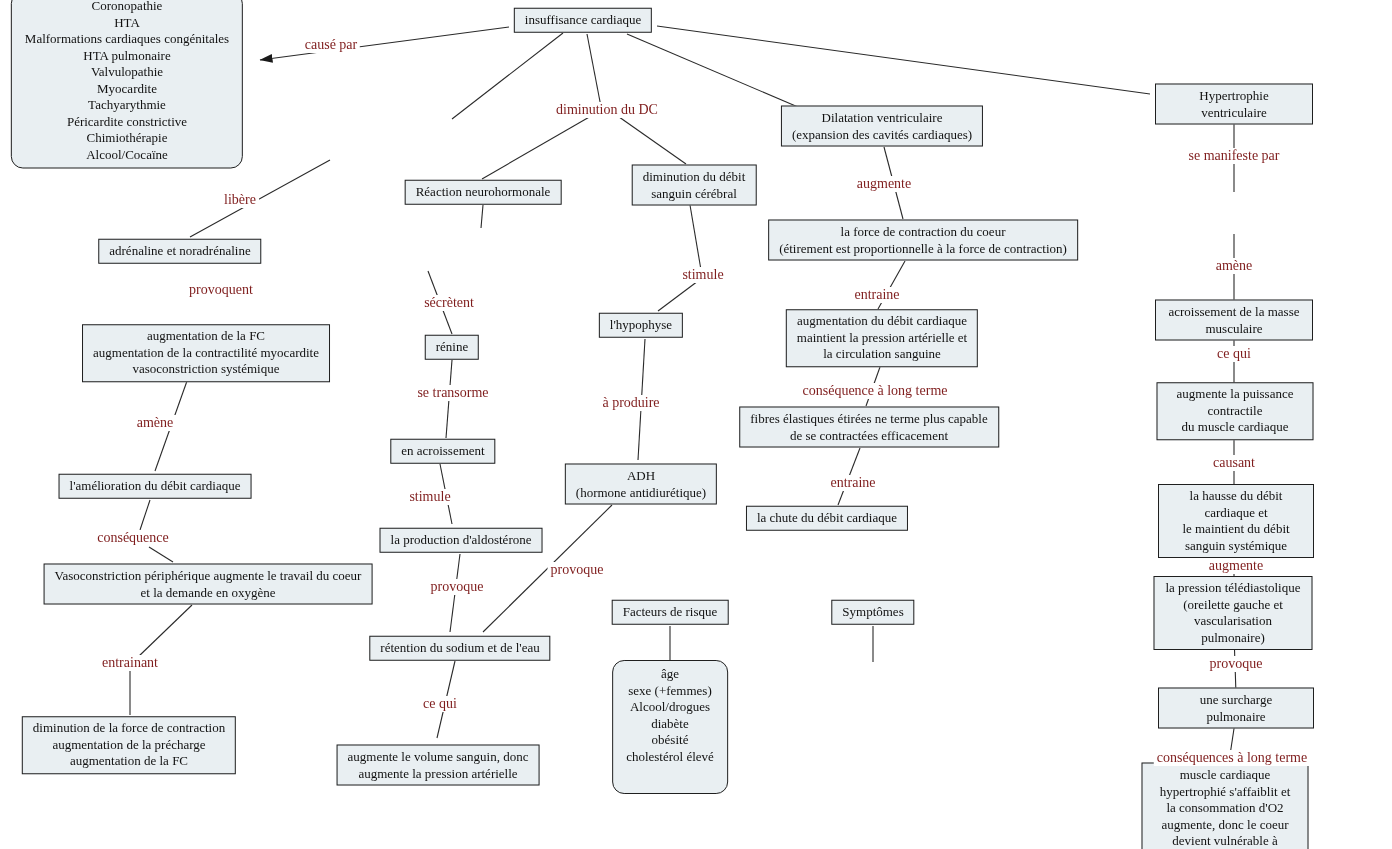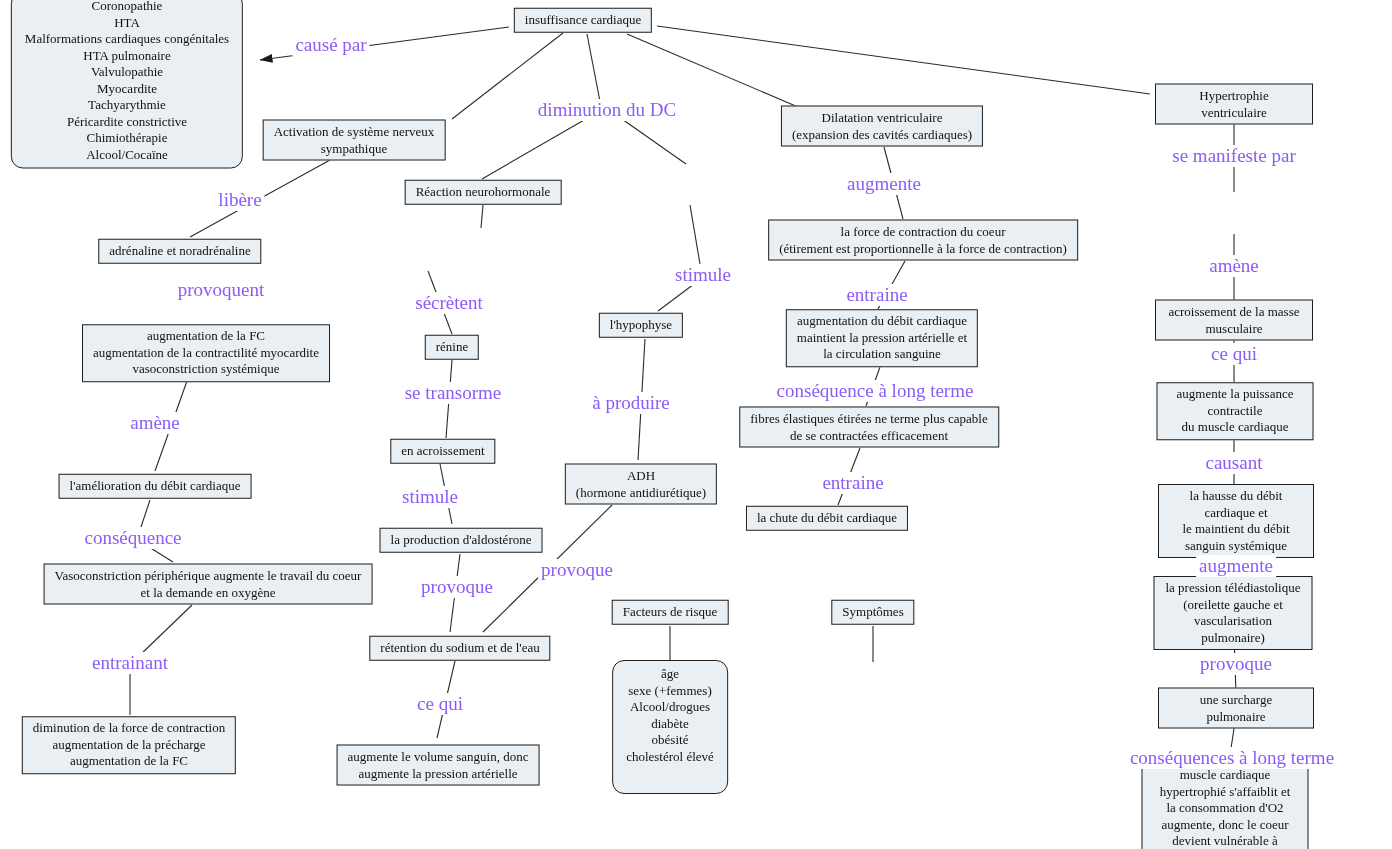--- a/index.html
+++ b/index.html
@@ -6,21 +6,21 @@
   #canvas{position:relative;width:1392px;height:849px;background:#ffffff;overflow:hidden;
           font-family:Liberation Serif, serif;}
   svg.edges{position:absolute;left:0;top:0;z-index:0;}
   .node{position:absolute;transform:translate(-50%,-50%);z-index:1;
         background:#e9eff2;border:1px solid #1f1f1f;border-radius:0;
         padding:3px 10px;font-size:13px;line-height:1.27;color:#111;
         text-align:center;white-space:pre-line;box-sizing:border-box;}
   .node.big{border-radius:12px;padding:5px 13px;}
   .node.risk-pad{padding-bottom:28px;}
   .link-label{position:absolute;transform:translate(-50%,-50%);z-index:2;
-        background:#ffffff;padding:0 3px;font-size:19px;color:#8b5cf6;
+        background:#ffffff;padding:0 3px;font-size:14px;color:#7f1d1d;
         white-space:nowrap;text-align:center;}
 </style>
 </head>
 <body>
 
 <div id="canvas">
 
   <svg class="edges" width="1392" height="849">
     <defs>
       <marker id="arrow" markerWidth="13" markerHeight="11" refX="12.5" refY="5" orient="auto" markerUnits="userSpaceOnUse">
@@ -71,23 +71,23 @@
 HTA
 Malformations cardiaques congénitales
 HTA pulmonaire
 Valvulopathie
 Myocardite
 Tachyarythmie
 Péricardite constrictive
 Chimiothérapie
 Alcool/Cocaïne</div>
   <div class="node" style="left:583px;top:20px">insuffisance cardiaque</div>
-  <div class="node" style="left:354px;top:140px">Activation de système nerveux
-sympathique</div>
   <div class="node" style="left:483px;top:192px">Réaction neurohormonale</div>
+  <div class="node" style="left:694px;top:185px">diminution du débit
+sanguin cérébral</div>
   <div class="node" style="left:882px;top:126px">Dilatation ventriculaire
 (expansion des cavités cardiaques)</div>
   <div class="node" style="left:1234px;top:104px">Hypertrophie ventriculaire</div>
   <div class="node" style="left:180px;top:251px">adrénaline et noradrénaline</div>
   <div class="node" style="left:206px;top:353px">augmentation de la FC
 augmentation de la contractilité myocardite
 vasoconstriction systémique</div>
   <div class="node" style="left:452px;top:347px">rénine</div>
   <div class="node" style="left:641px;top:325px">l'hypophyse</div>
   <div class="node" style="left:923px;top:240px">la force de contraction du coeur

